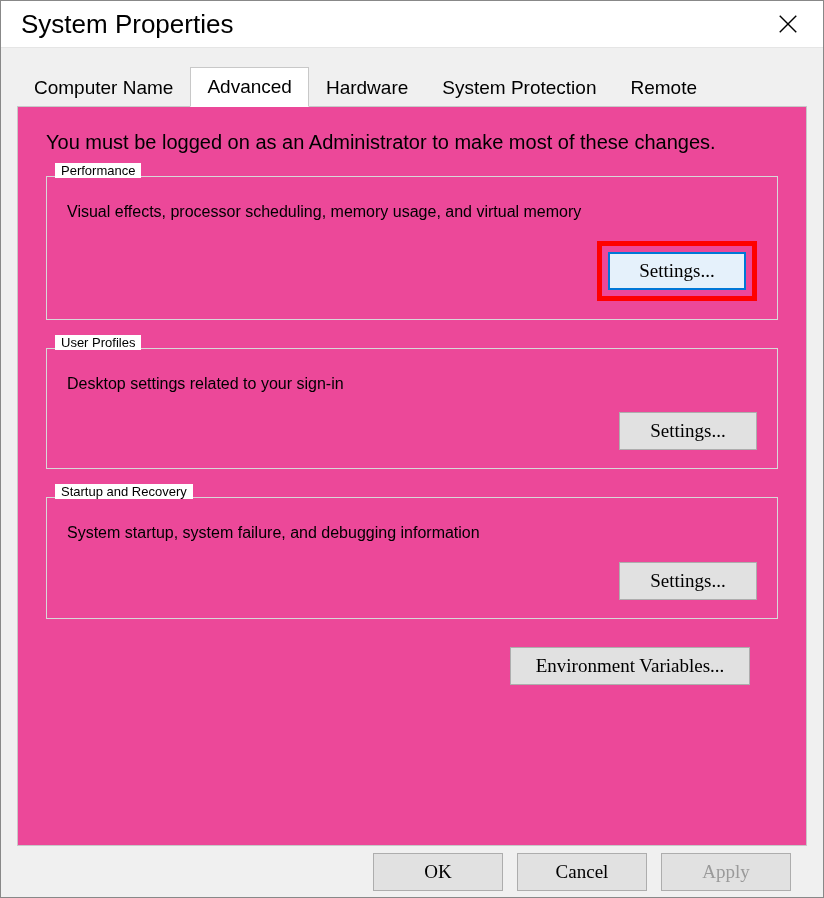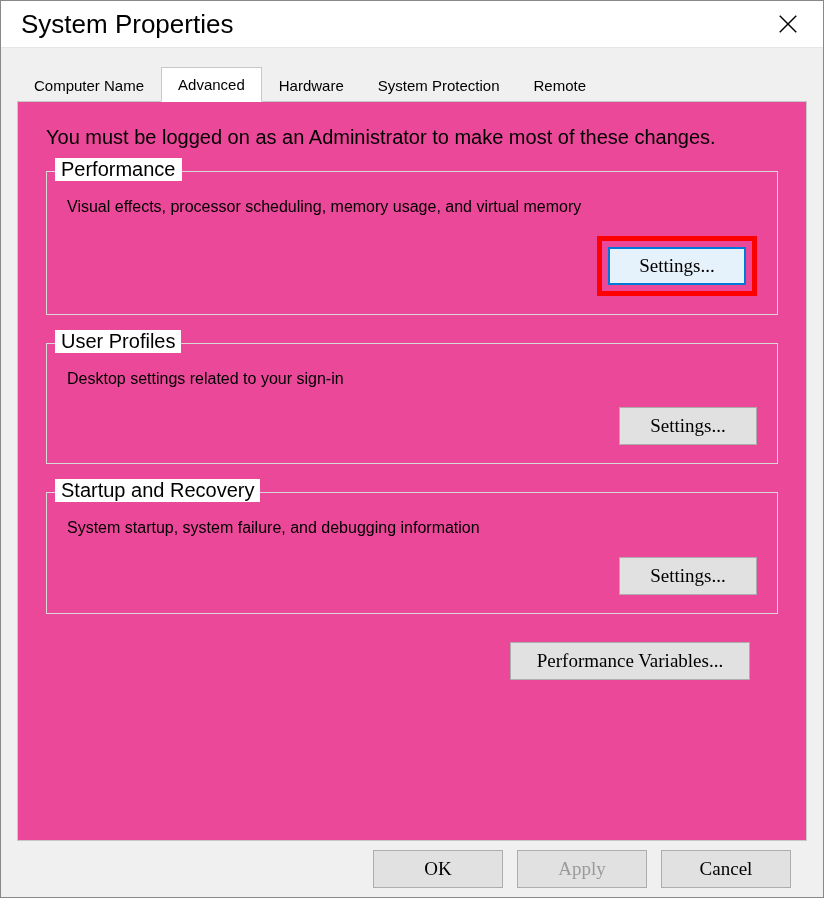--- a/index.html
+++ b/index.html
@@ -47,21 +47,21 @@
   background: #f0f0f0;
   padding: 18px 16px 0 16px;
   position: relative;
 }
 .tabs {
   display: flex;
   align-items: flex-end;
 }
 .tab {
   padding: 8px 16px 8px 16px;
-  font-size: 15px;
+  font-size: 19px;
   color: #000;
   border: 1px solid transparent;
   border-bottom: none;
   cursor: pointer;
   position: relative;
   top: 1px;
 }
 .tab.active {
   background: #fff;
   border: 1px solid #c8c8c8;
@@ -82,21 +82,21 @@
   position: relative;
   padding: 24px 20px 18px 20px;
   margin-bottom: 28px;
 }
 .legend {
   position: absolute;
   top: -14px;
   left: 8px;
   background: #fff;
   padding: 0 6px;
-  font-size: 20px;
+  font-size: 13px;
 }
 .fieldset-desc {
   font-size: 16px;
   line-height: 1.35;
   margin-bottom: 18px;
 }
 .btn-row {
   display: flex;
   justify-content: flex-end;
 }
@@ -189,26 +189,26 @@
 
       <div class="fieldset">
         <div class="legend">Startup and Recovery</div>
         <div class="fieldset-desc">System startup, system failure, and debugging information</div>
         <div class="btn-row">
           <button class="btn">Settings...</button>
         </div>
       </div>
 
       <div class="env-row">
-        <button class="btn" style="min-width:240px">Performance Variables...</button>
+        <button class="btn" style="min-width:240px">Environment Variables...</button>
       </div>
 
     </div>
 
   </div>
 
   <div class="footer">
     <button class="btn">OK</button>
+    <button class="btn">Cancel</button>
     <button class="btn" disabled="">Apply</button>
-    <button class="btn">Cancel</button>
   </div>
 
 </div>
 
 </body></html>

